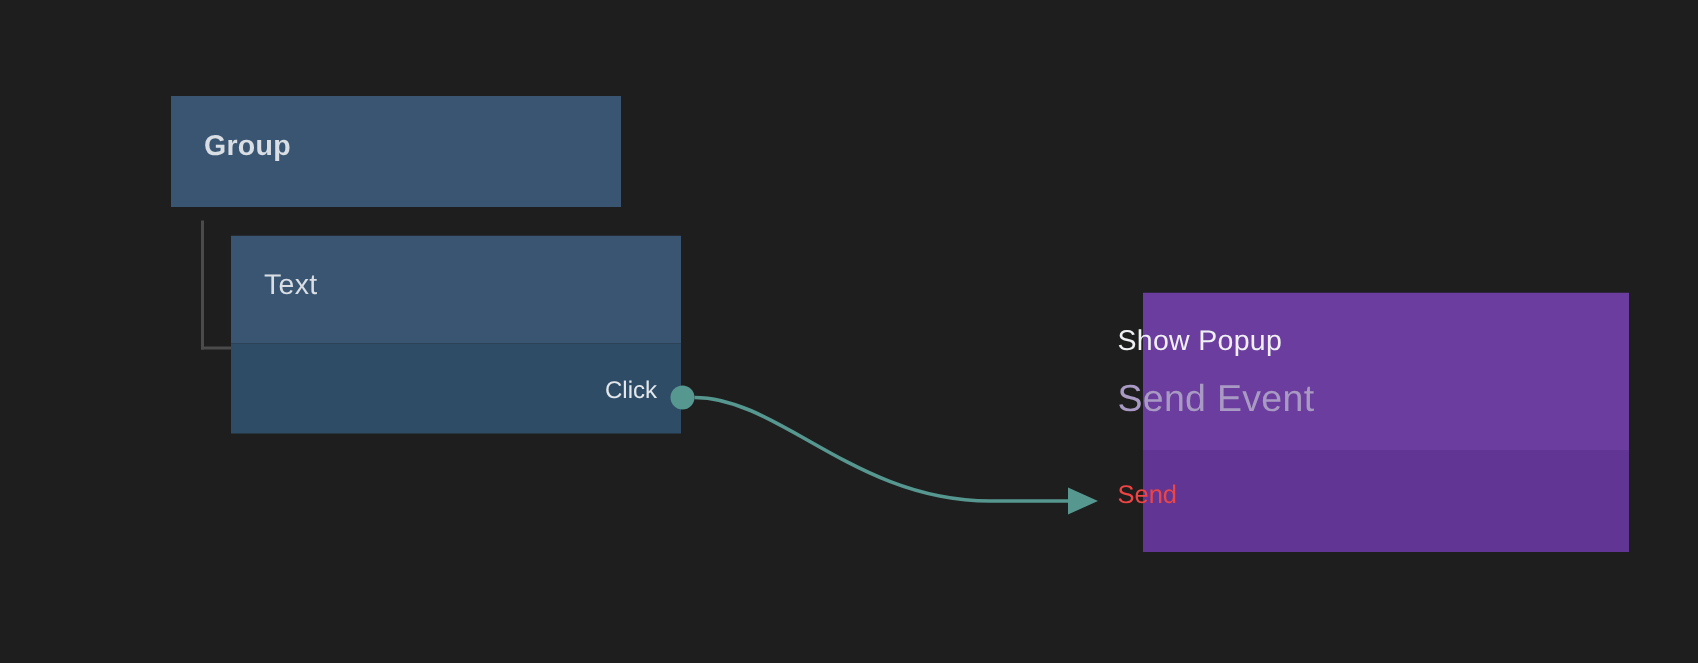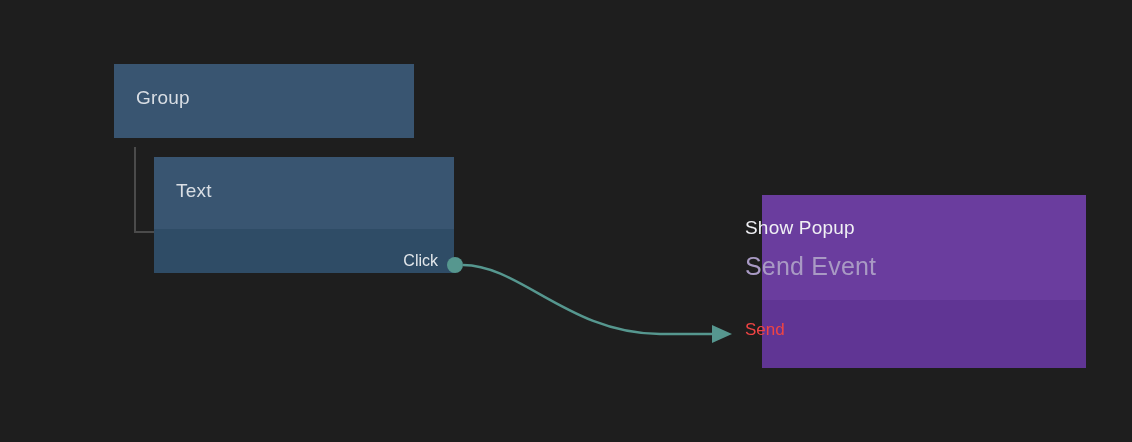--- a/index.html
+++ b/index.html
@@ -34,20 +34,21 @@
     width: 100%;
   }
 
   
   .group-node {
     left: 114px;
     top: 64px;
     width: 300px;
     height: 74px;
     background: #701a75;
+    font-weight: bold;
   }
   .group-title {
     position: absolute;
     left: 22px;
     top: 23px;
     font-size: 19px;
     color: #d9dee4;
     letter-spacing: 0.2px;
     white-space: nowrap;
   }
@@ -62,21 +63,21 @@
     border-left: 2px solid #4b4b4b;
     border-bottom: 2px solid #4b4b4b;
     box-sizing: border-box;
   }
 
   
   .text-node {
     left: 154px;
     top: 157px;
     width: 300px;
-    height: 116px;
+    height: 132px;
   }
   .text-node .node-header {
     height: 72px;
     background: #395571;
   }
   .text-node .node-body {
     height: 72px;
     background: #2f4c66;
   }
   .text-title {

